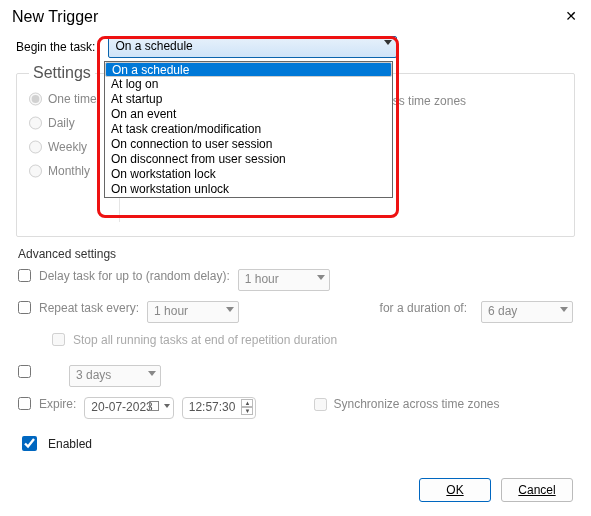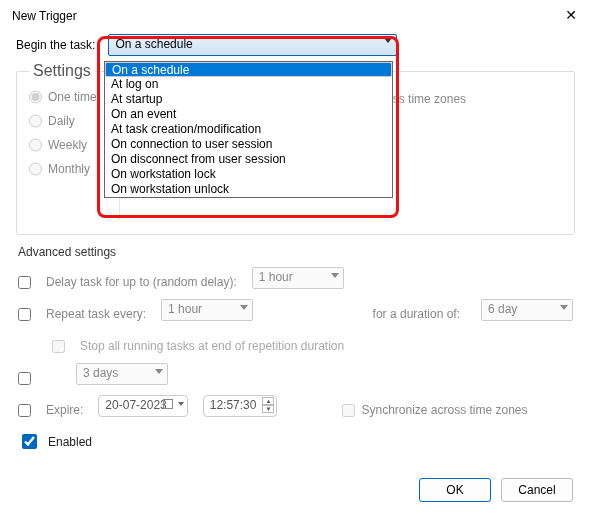--- a/index.html
+++ b/index.html
@@ -1,18 +1,18 @@
 <!DOCTYPE html>
 <html><head>
 <meta charset="utf-8">
 <style>
   * { box-sizing: border-box; font-family: "Segoe UI", Tahoma, sans-serif; font-size: 12px; }
   body { margin: 0; width: 591px; height: 516px; background: #fff; position: relative; }
   .titlebar { display: flex; align-items: center; justify-content: space-between; padding: 8px 12px 4px 12px; }
-  .title { font-size: 12px; }
+  .title { font-size: 16px; }
   .close { width: 16px; height: 16px; text-align: center; line-height: 14px; cursor: pointer; font-size:14px;}
   .content { padding: 6px 16px 0 16px; }
   .row { display: flex; align-items: center; margin-bottom: 6px; gap: 7px; }
   .label { margin-right: 6px; }
   .combo { flex: none; width: 289px; height: 22px; border: 1px solid #0a64ad; background: linear-gradient(#e7f1fb,#cfe4f8); position: relative; padding: 2px 18px 2px 6px; border-radius:2px; }
   .combo .chev { position:absolute; right:4px; top:3px; width:0;height:0;border-left:4px solid transparent;border-right:4px solid transparent;border-top:5px solid #333; }
   .dropdown { position: absolute; left: 104px; top: 61px; width: 289px; border: 1px solid #666; background: #fff; z-index: 10; }
   .dropdown .opt { padding: 0 6px; height: 15px; line-height: 15px; white-space: nowrap; cursor: default; }
   .dropdown .opt.sel { background: #0078d7; color: #fff; }
   .red-box { position:absolute; left:97px; top:36px; width:302px; height:182px; border:3px solid #e11; border-radius:8px; pointer-events:none; z-index:11;}
@@ -20,35 +20,35 @@
   fieldset legend { color: #555; padding: 0 4px; font-size:16px;}
   .settings-body { display:flex; }
   .radios { display: flex; flex-direction: column; gap: 10px; width: 86px; }
   .radio { display:flex; gap:6px; color:#888;}
   .radio input { margin:0; }
   .vline { width:1px; background:#e5e5e5; margin:0 10px 0 4px; height:130px;}
   .settings-right { flex:1; padding-top:2px; color:#888;}
   .sync-row { display:flex; align-items:center; gap:6px; color:#888; margin-left:170px;}
   .adv-title { margin: 2px 0 8px 2px; color:#333;}
   .adv { padding: 0 2px; color:#888;}
-  .adv-row { display:flex; align-items:flex-end; gap:15px; margin-bottom:10px; min-height:22px;}
+  .adv-row { display:flex; align-items:flex-start; gap:8px; margin-bottom:10px; min-height:22px;}
   .cb { width:13px;height:13px; margin:0;}
   .sel { border:1px solid #ccc; background:#fafafa; height:22px; padding:2px 18px 2px 6px; position:relative; border-radius:2px; color:#888; min-width:92px;}
   .sel .chev { position:absolute; right:4px; top:5px; width:0;height:0;border-left:4px solid transparent;border-right:4px solid transparent;border-top:5px solid #888; }
   .datebox, .timebox { border:1px solid #ccc; height:22px; padding:2px 20px 2px 6px; position:relative; border-radius:4px; color:#555; background:#fff;}
   .datebox .cal { position:absolute; right:14px; top:3px; width:10px;height:10px; border:1px solid #888;}
   .datebox .chev { position:absolute; right:3px; top:6px; width:0;height:0;border-left:3px solid transparent;border-right:3px solid transparent;border-top:4px solid #666; }
   .timebox .spin { position:absolute; right:2px; top:1px; width:12px; display:flex; flex-direction:column;}
   .timebox .spin div{height:8px;border:1px solid #bbb; font-size:6px; text-align:center; line-height:6px;}
   .indent { margin-left: 34px; }
   .dur-label { margin-left:auto; margin-right:6px; color:#888;}
   .enabled-row { display:flex; align-items:center; gap:8px; margin-top:14px; color:#222;}
   .enabled-cb { width:15px;height:15px; accent-color:#0067c0;}
   .footer { position:absolute; bottom:14px; right:18px; display:flex; gap:10px;}
-  .btn { width:72px; height:24px; border:1px solid #bbb; background:#fdfdfd; border-radius:3px; text-align:center; line-height:22px; cursor:pointer;}
+  .btn { width:72px; height:24px; border:1px solid #bbb; background:#fdfdfd; border-radius:3px; text-align:center; line-height:22px; cursor:pointer;text-decoration:underline;}
   .btn.primary { border-color:#0067c0;}
   .dim { color:#aaa; }
 </style>
 </head>
 <body>
 
 <div class="titlebar">
   <div class="title">New Trigger</div>
   <div class="close">✕</div>
 </div>

